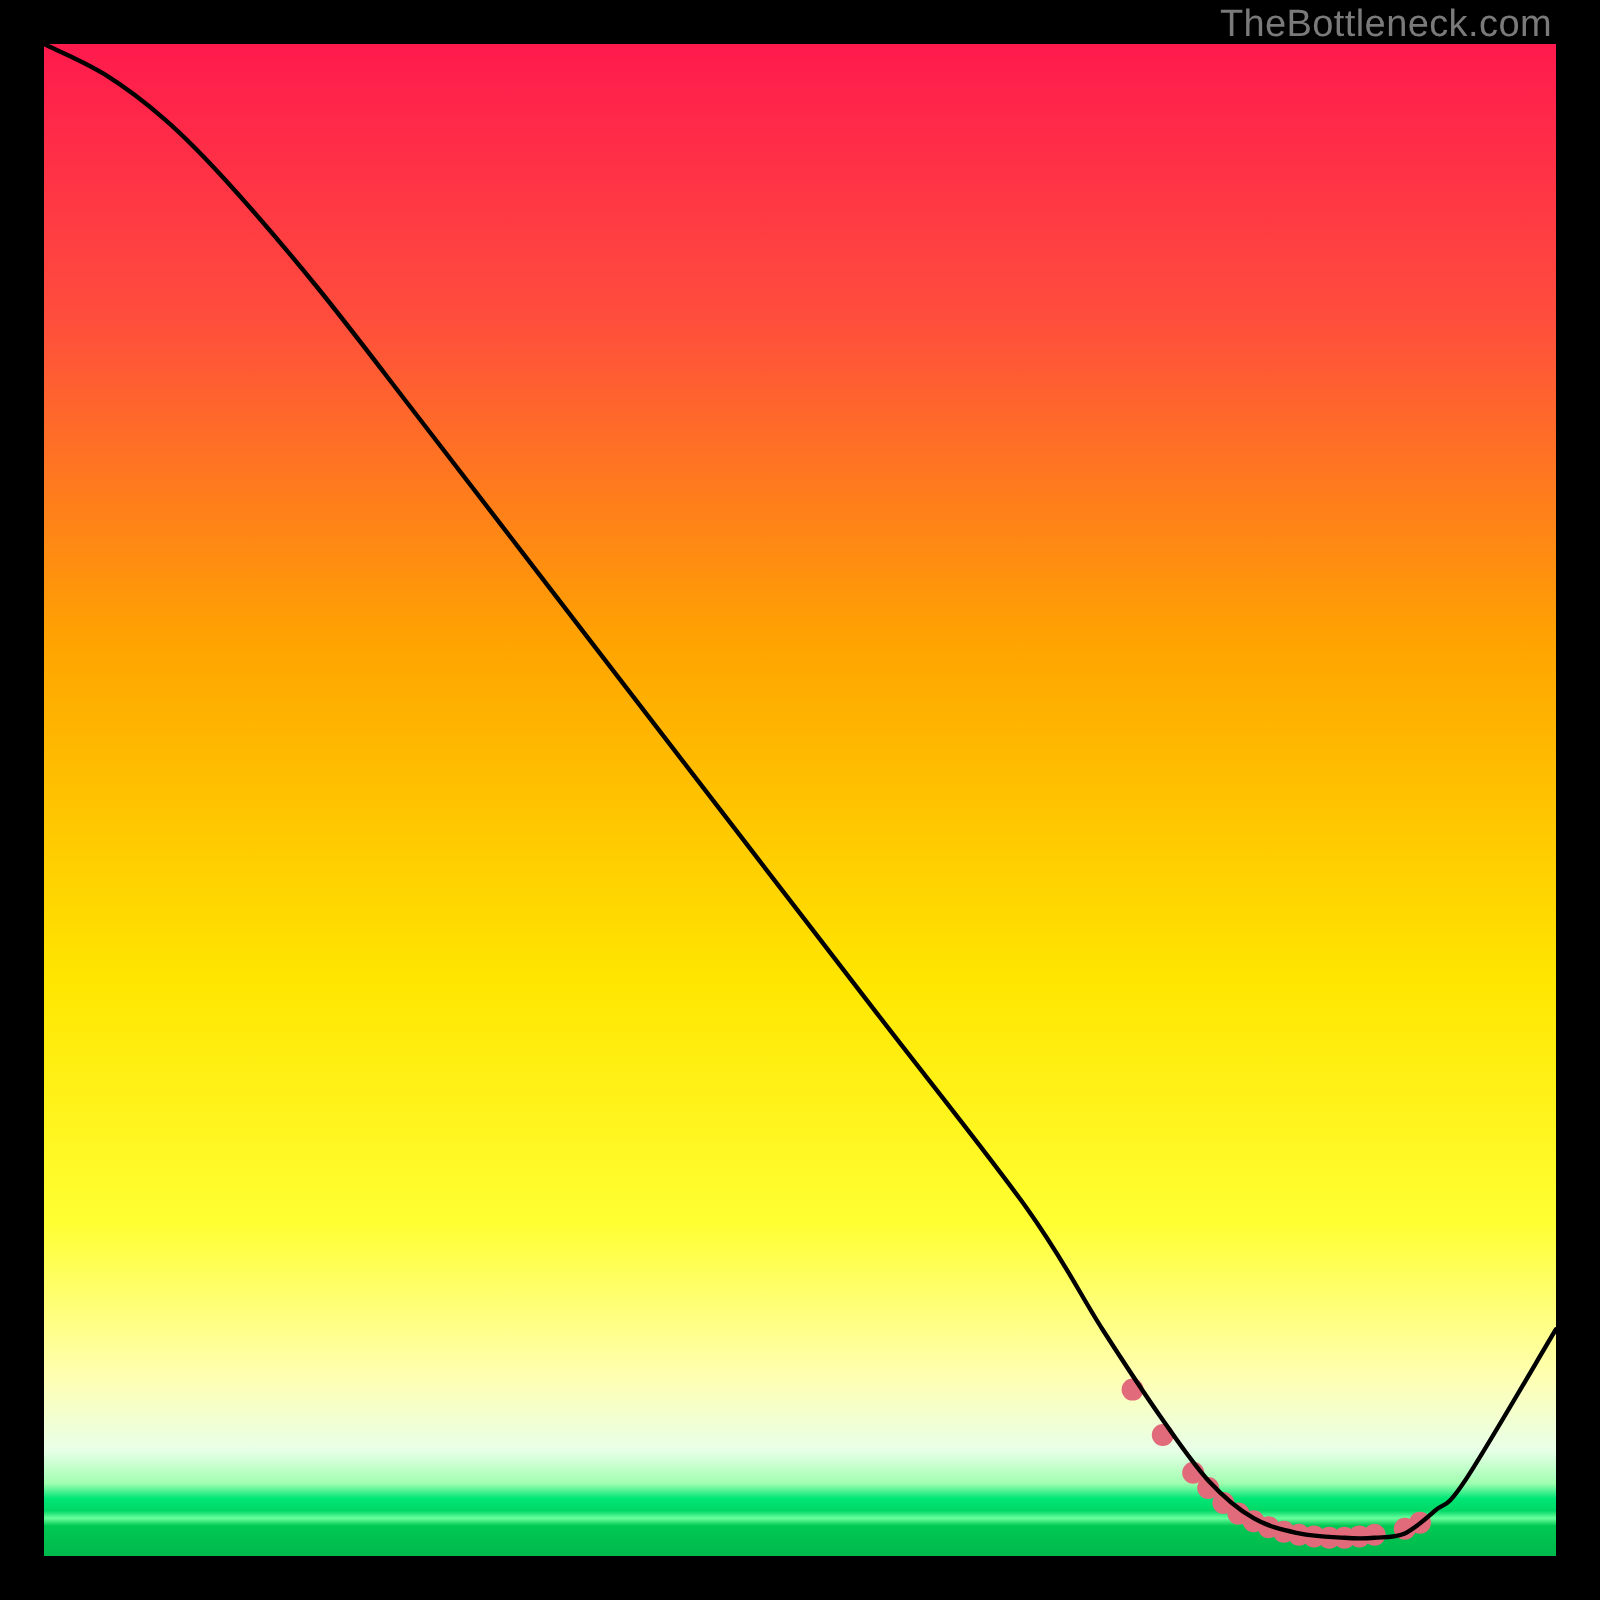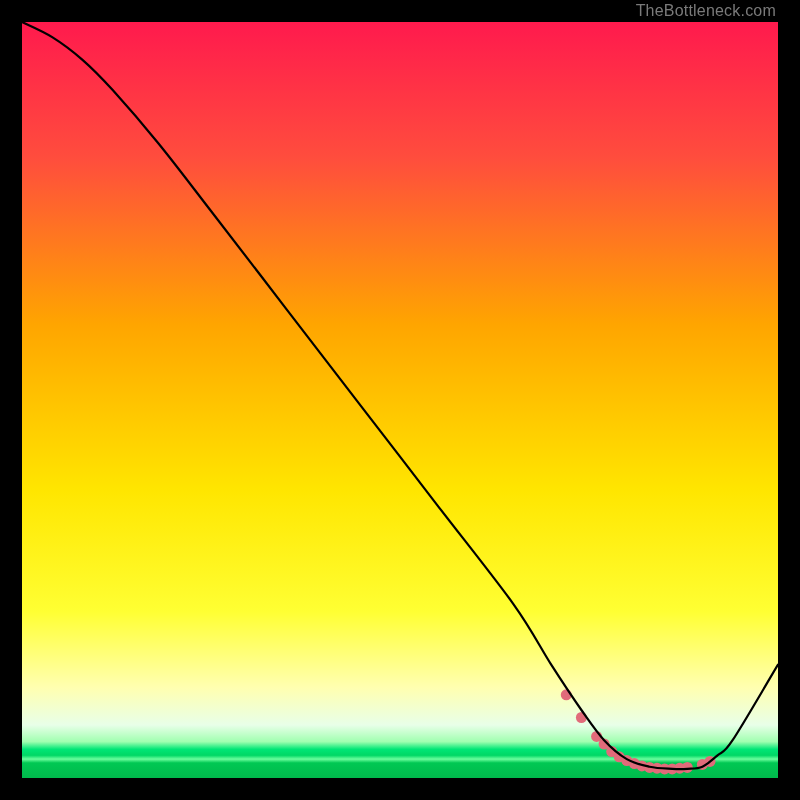--- a/index.html
+++ b/index.html
@@ -21,21 +21,21 @@
     left: 22px;
     top: 22px;
     width: 756px;
     height: 756px;
   }
   .attrib {
     position: absolute;
     top: 2px;
     right: 24px;
     color: #7a7a7a;
-    font-size: 16px;
+    font-size: 19px;
     font-weight: 500;
     letter-spacing: 0.2px;
   }
   svg {
     display: block;
   }
 </style>
 </head>
 <body>
 

